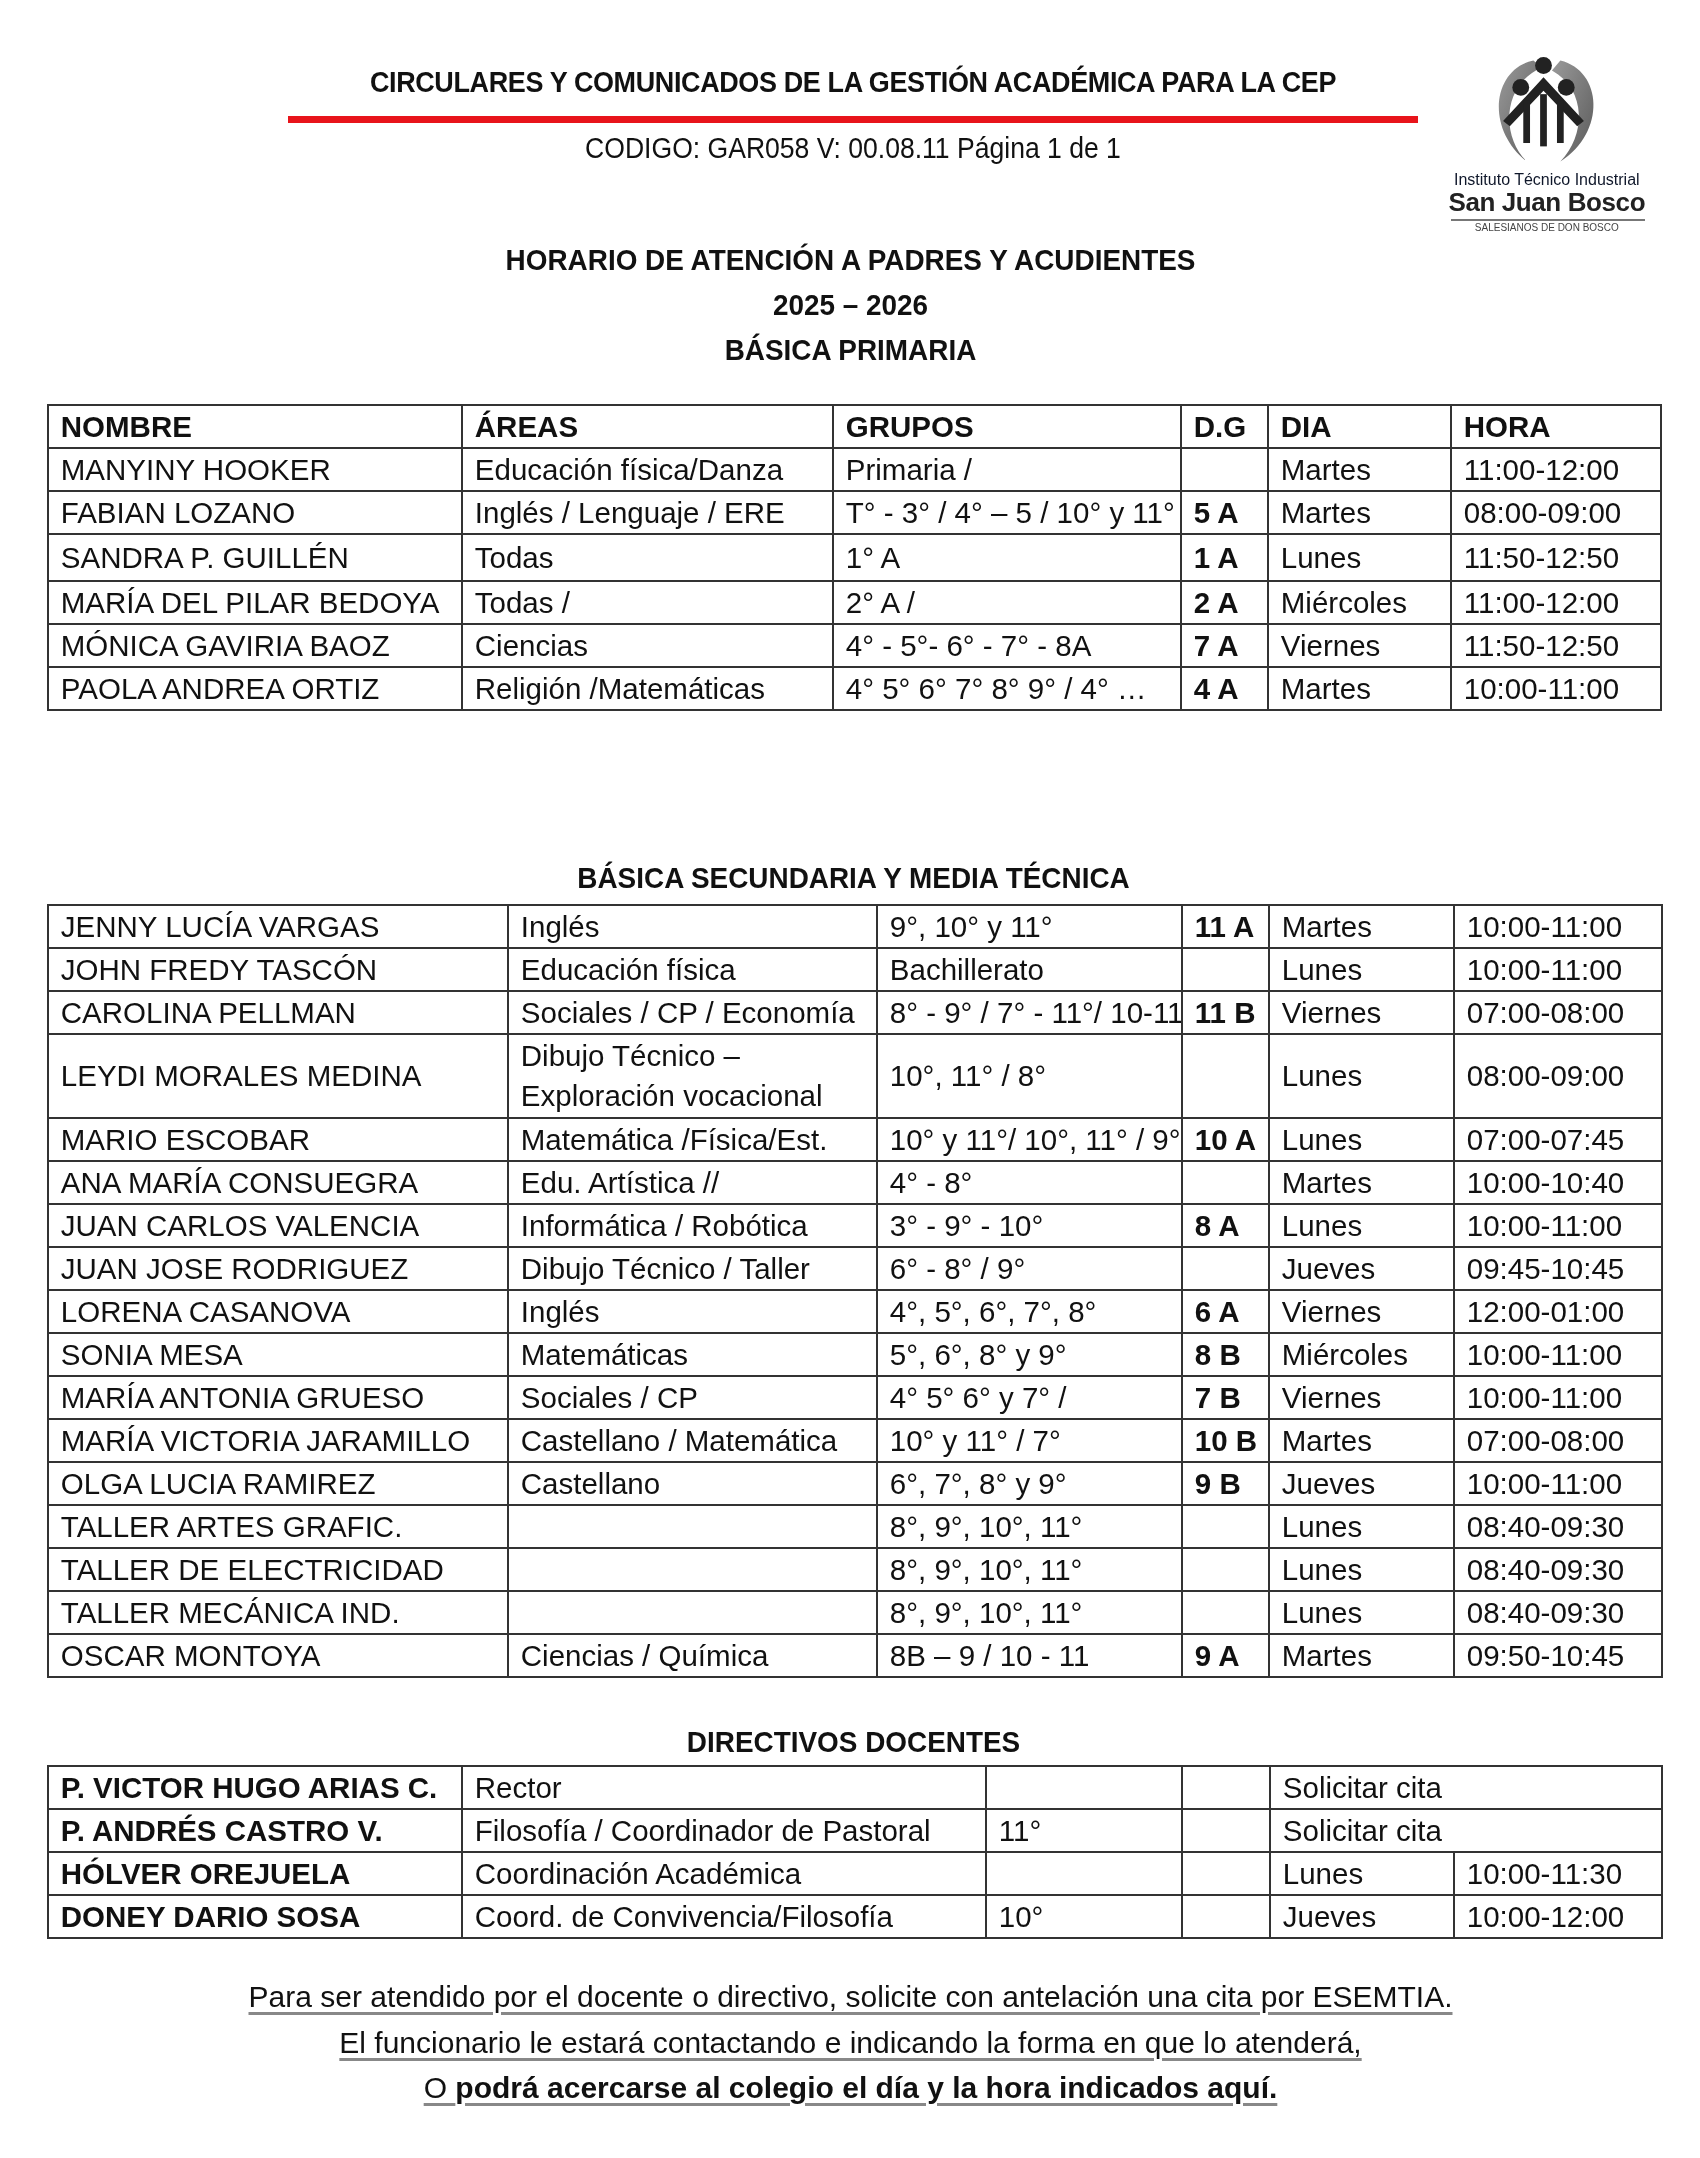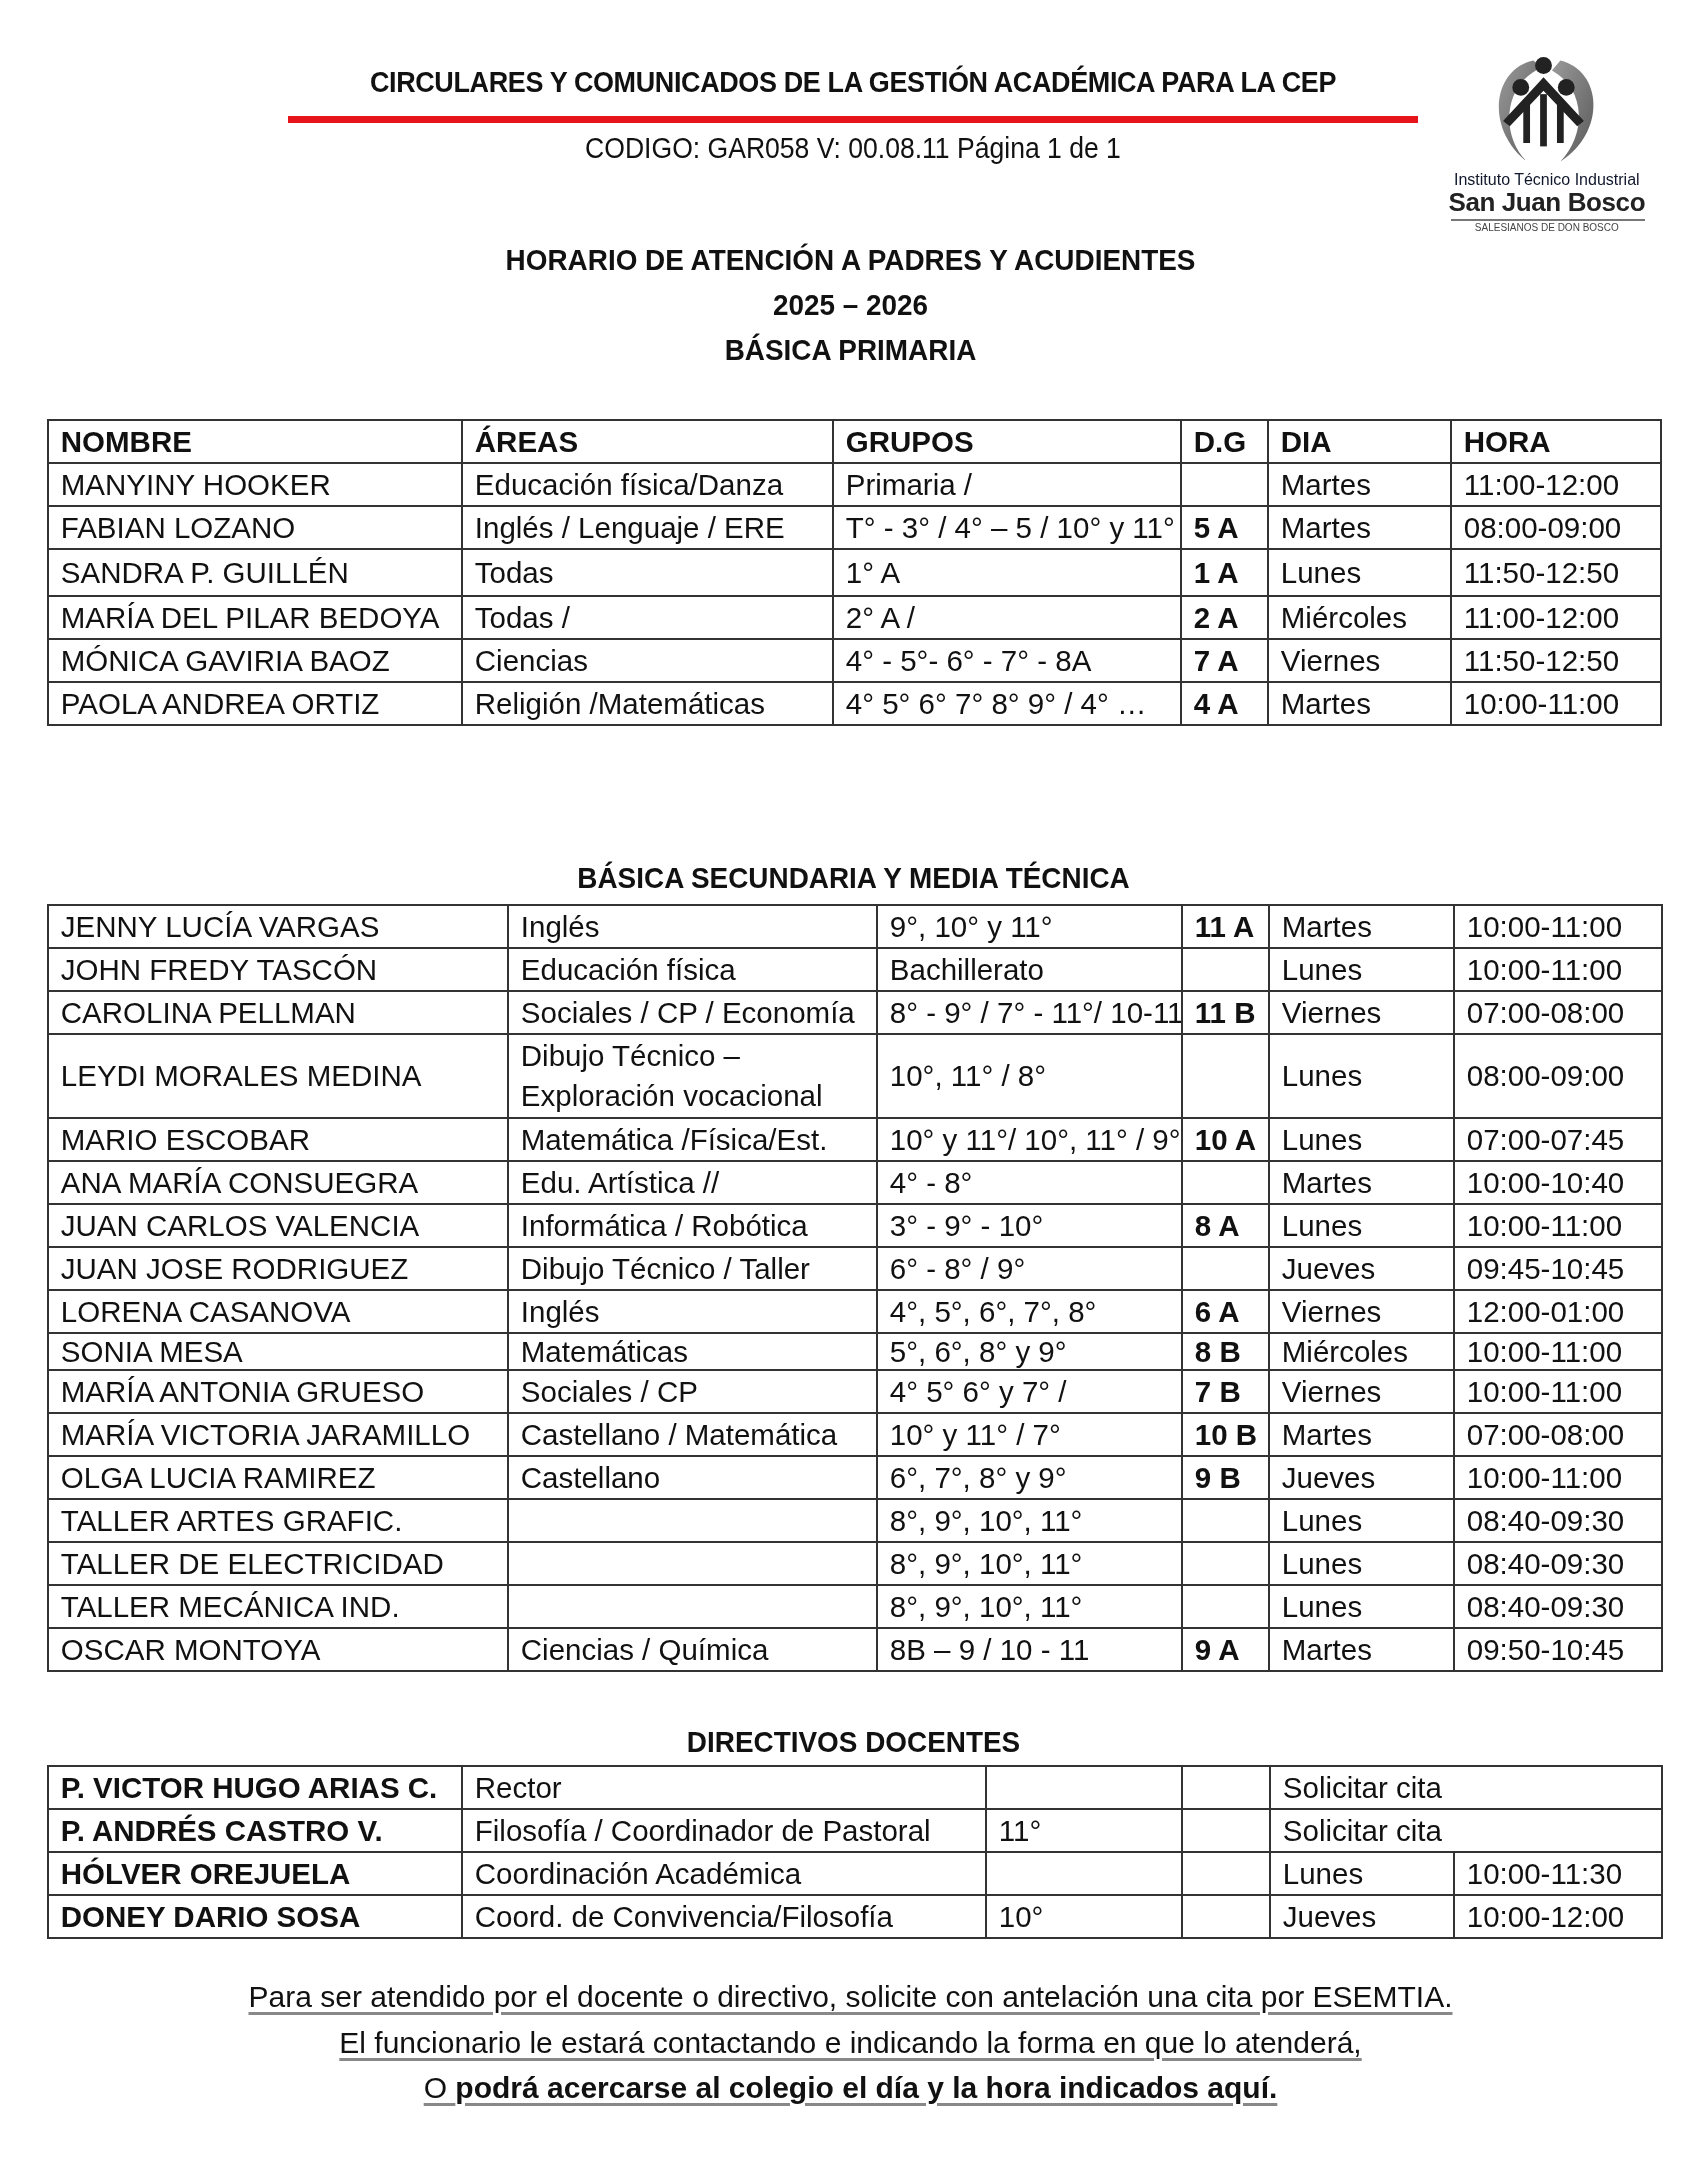--- a/index.html
+++ b/index.html
@@ -54,21 +54,21 @@
   <div class="logo-txt1">Instituto Técnico Industrial</div>
   <div class="logo-txt2">San Juan Bosco</div>
   <div class="logo-line"></div>
   <div class="logo-txt3">SALESIANOS DE DON BOSCO</div>
 </div>
 
 <div class="abs title" style="top:243px">HORARIO DE ATENCIÓN A PADRES Y ACUDIENTES</div>
 <div class="abs title" style="top:288px">2025 – 2026</div>
 <div class="abs title" style="top:333px">BÁSICA PRIMARIA</div>
 
-<table class="grid" id="tbl-primaria" style="left:47px; top:419px; width:1613px;">
+<table class="grid" id="tbl-primaria" style="left:47px; top:404px; width:1613px;">
   <colgroup>
     <col style="width:414px">
       <col style="width:371px">
       <col style="width:348px">
     <col style="width:87px">
       <col style="width:183px">
       <col style="width:210px">
   </colgroup>
   <tbody>
     <tr style="height:43px">
@@ -206,21 +206,21 @@
         <td>09:45-10:45</td>
       </tr>
       <tr style="height: 43px;">
         <td>LORENA CASANOVA</td>
         <td>Inglés</td>
         <td>4°, 5°, 6°, 7°, 8°</td>
         <td class="b">6 A</td>
         <td>Viernes</td>
         <td>12:00-01:00</td>
       </tr>
-      <tr style="height: 37px;">
+      <tr style="height: 43px;">
         <td>SONIA MESA</td>
         <td>Matemáticas</td>
         <td>5°, 6°, 8° y 9°</td>
         <td class="b">8 B</td>
         <td>Miércoles</td>
         <td>10:00-11:00</td>
       </tr>
       <tr style="height: 43px;">
         <td>MARÍA ANTONIA GRUESO</td>
         <td>Sociales / CP</td>

